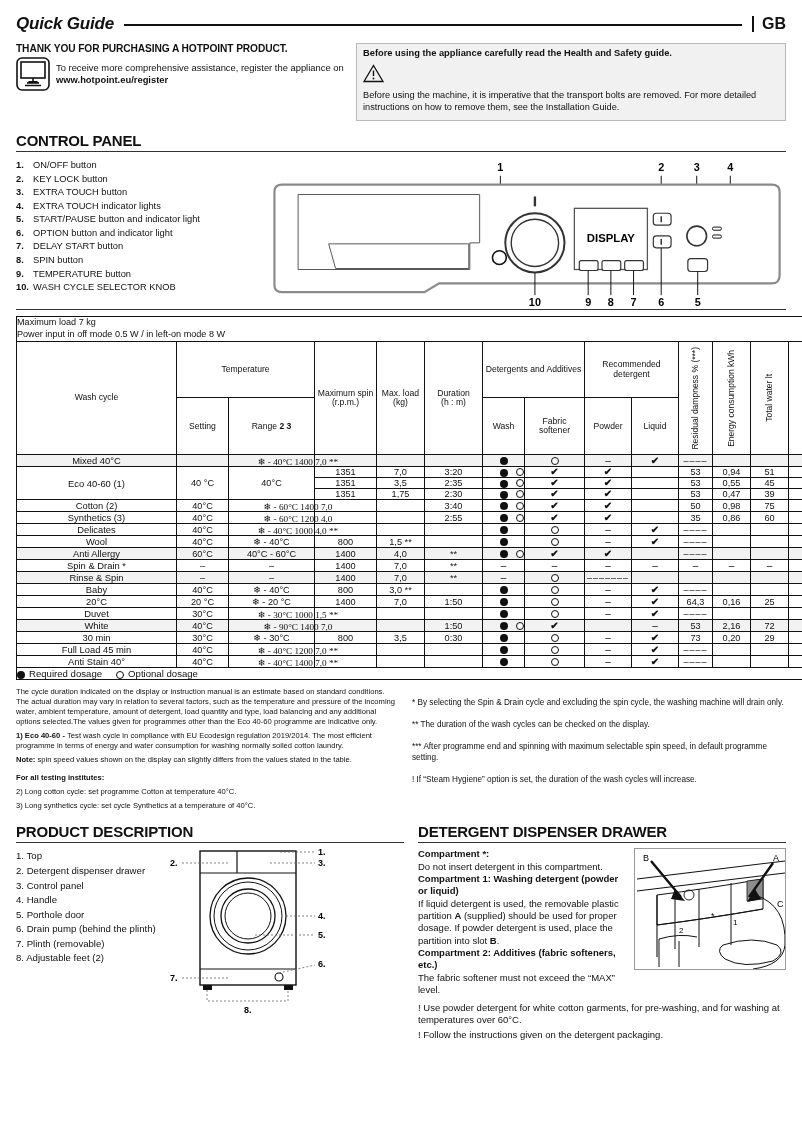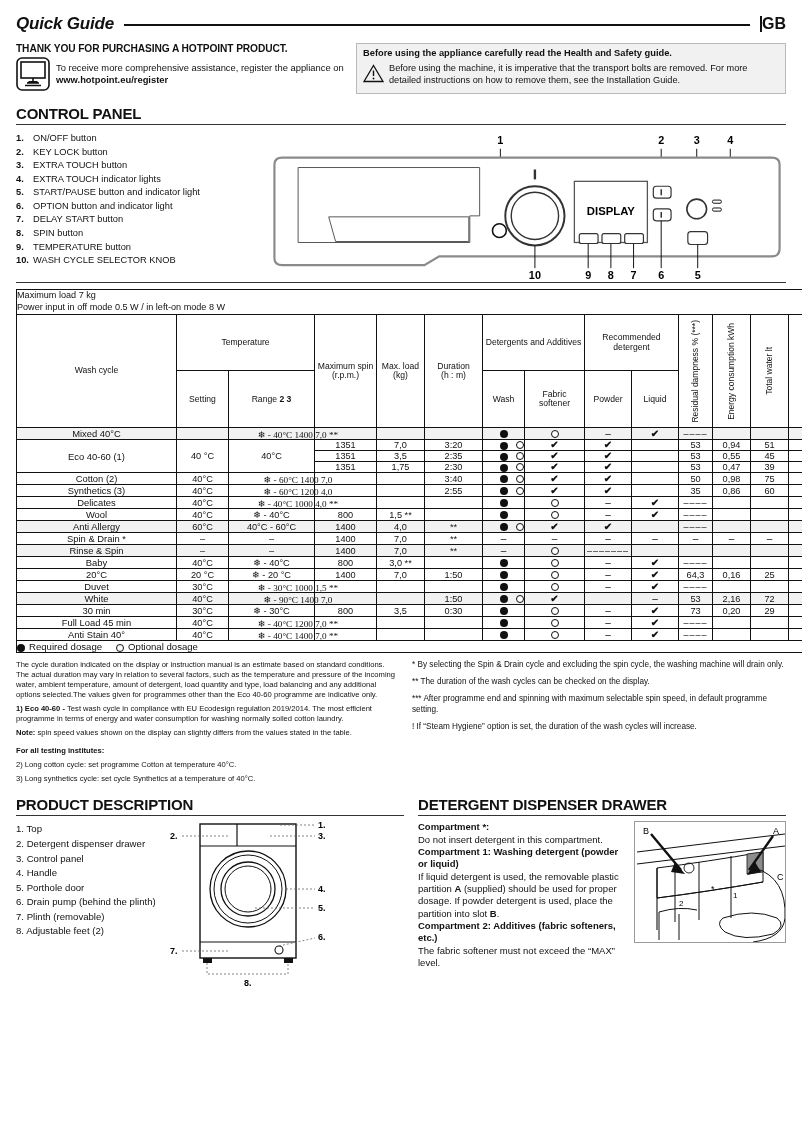--- a/index.html
+++ b/index.html
@@ -12,34 +12,34 @@
     color: #111;
     position: relative;
     overflow: hidden;
   }
   .page { width: 802px; height: 1134px; padding: 14px 16px 0 16px; position: relative; }
 
   
   .hdr { display: flex; align-items: center; gap: 10px; }
   .hdr-title { font-size: 17px; font-weight: bold; font-style: italic; letter-spacing: -0.2px; white-space: nowrap; }
   .hdr-rule { flex: 1; height: 0; border-top: 2px solid #111; position: relative; top: 1px; }
-  .hdr-lang { font-size: 16px; font-weight: bold; border-left: 2px solid #111; line-height: 1; }
+  .hdr-lang { font-size: 16px; font-weight: bold; padding-left: 8px; border-left: 2px solid #111; line-height: 1; }
 
   
   .top-row { display: flex; margin-top: 9px; gap: 10px; }
   .ty { width: 330px; }
   .ty-title { font-size: 10.2px; font-weight: bold; letter-spacing: -0.1px; }
   .ty-body { display: flex; gap: 6px; margin-top: 3px; align-items: center; }
   .monitor-ico { width: 34px; height: 34px; flex: 0 0 34px; position: relative; }
   .ty-txt { font-size: 9.4px; line-height: 1.25; }
   .ty-url { font-weight: bold; }
 
   .safety { flex: 1; border: 1px solid #b9b9b9; background: #f1f1f1; padding: 4px 6px 6px 6px; }
   .safety-title { font-size: 9.3px; font-weight: bold; line-height: 1.2; }
-  .safety-body { display: flex; gap: 5px; margin-top: 4px; align-items: flex-start; }
+  .safety-body { display: flex; gap: 5px; margin-top: 4px; align-items: flex-start; flex-direction: column; }
   .warn-ico { width: 21px; height: 19px; flex: 0 0 21px; margin-top: 1px; }
   .safety-txt { font-size: 9.2px; line-height: 1.3; }
 
   
   .sec { font-size: 15px; font-weight: bold; letter-spacing: -0.2px; margin: 11px 0 0 0; }
   .sec-rule { border-top: 1.6px solid #333; margin-top: 2px; }
 
   
   .cp-wrap { display: flex; margin-top: 7px; }
   .cp-list { width: 250px; }
@@ -71,21 +71,21 @@
   .ringchk .ring { position: absolute; left: -9px; top: 50%; transform: translateY(-50%); }
   .legend { font-size: 9.6px; padding: 4px 5px; }
   .legend .dot, .legend .ring { margin-right: 4px; }
   .legend .gap { display: inline-block; width: 14px; }
 
   
   .notes { display: flex; gap: 14px; margin-top: 7px; }
   .notes-l { width: 382px; font-size: 7.6px; line-height: 1.32; }
   .notes-r { flex: 1; font-size: 8.2px; line-height: 1.34; }
   .notes p { margin: 0 0 4px 0; }
-  .notes-r p { margin: 0 0 6px 0; }
+  .notes-r p { margin: 11px 0 6px 0; }
 
   
   .bottom { display: flex; gap: 14px; margin-top: 6px; }
   .pd { width: 388px; }
   .pd-list { margin-top: 6px; }
   .pd-li { font-size: 9.6px; line-height: 1.52; }
   .pd-flex { display: flex; }
   .pd-fig { flex: 1; position: relative; height: 175px; margin-left: 4px; }
   .dd { flex: 1; }
   .dd-body { display: flex; gap: 8px; margin-top: 5px; }
@@ -721,15 +721,19 @@
 
             <text x="8" y="12" font-family="Liberation Sans, sans-serif" font-size="9">B</text>
             <text x="138" y="12" font-family="Liberation Sans, sans-serif" font-size="9">A</text>
             <text x="142" y="58" font-family="Liberation Sans, sans-serif" font-size="9">C</text>
             <text x="76" y="70" font-family="Liberation Sans, sans-serif" font-size="9">*</text>
             <text x="98" y="76" font-family="Liberation Sans, sans-serif" font-size="8">1</text>
             <text x="44" y="84" font-family="Liberation Sans, sans-serif" font-size="8">2</text>
           </svg>
         </div>
       </div>
+      <div class="dd-tail">
+        <p>! Use powder detergent for white cotton garments, for pre-washing, and for washing at temperatures over 60°C.</p>
+        <p>! Follow the instructions given on the detergent packaging.</p>
+      </div>
     </div>
   </div>
 </div>
 
 </body></html>

